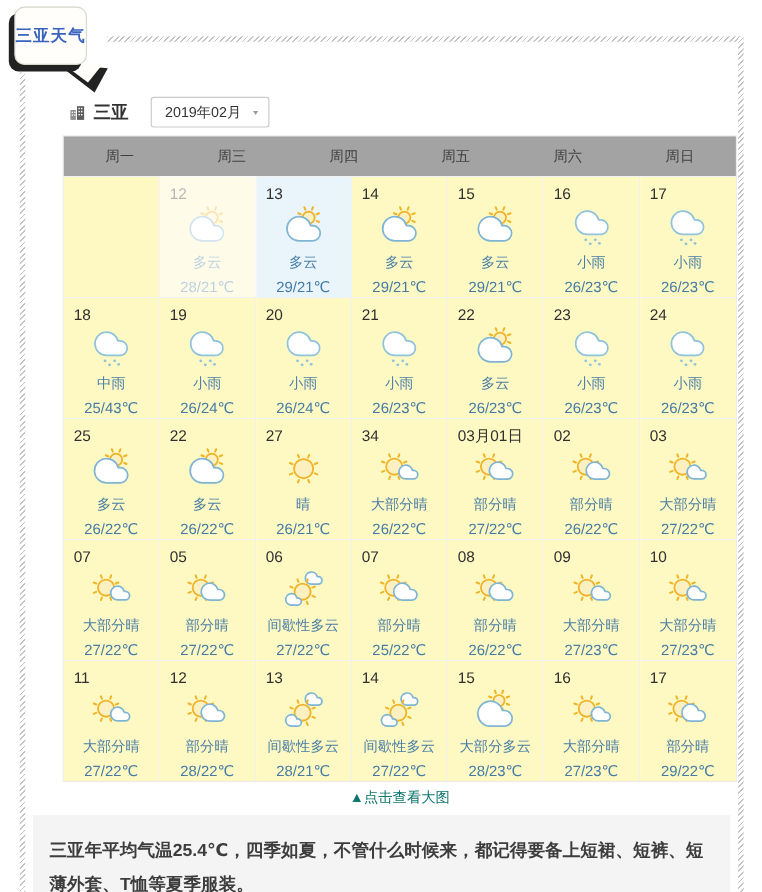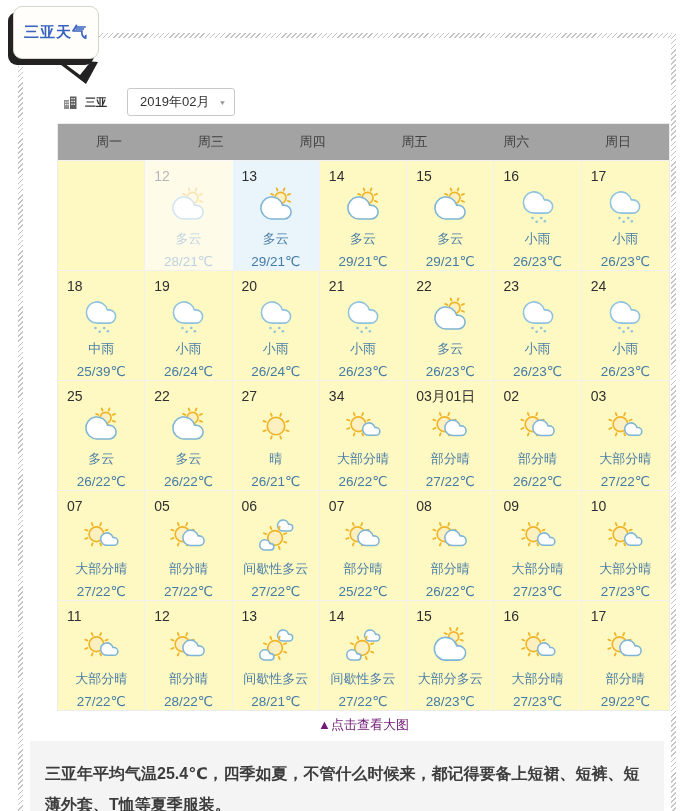--- a/index.html
+++ b/index.html
@@ -6,50 +6,50 @@
   html,body { width:693px; height:811px; background:#fff; overflow:hidden; position:relative;
     font-family:"Liberation Sans","DejaVu Sans",sans-serif; }
 
   
   .hatch { position:absolute; background:repeating-linear-gradient(135deg,#c4c4c4 0,#c4c4c4 1.2px,#ffffff 1.2px,#ffffff 3.6px); }
   .hatch-top   { left:97px;  top:33px; width:579px; height:5px; }
   .hatch-right { left:671px; top:33px; width:5px;  height:778px; }
   .hatch-left  { left:18px;  top:66px; width:5px;  height:745px; }
 
   
-  .bubble { position:absolute; left:13px; top:6px; width:86px; height:53px; background:#fffefa;
+  .bubble { position:absolute; left:13px; top:6px; width:66px; height:53px; background:#fffefa;
     border:1px solid #d6d6cc; border-radius:9px; box-shadow:-5px 6px 0 #222;
     display:flex; align-items:center; justify-content:center; z-index:3; }
   .bubble-label { color:#3a63c0; font-size:15px; font-weight:bold; letter-spacing:1px; }
   .bubble-tail { position:absolute; left:40px; top:58px; z-index:2; }
 
   
   .panel { position:absolute; left:57px; top:88px; width:613px; z-index:1; }
   .toolbar { display:flex; align-items:center; height:28px; padding-left:6px; margin-bottom:7px; }
-  .city-label { font-size:11px; font-weight:bold; color:#333; margin-left:7px; }
+  .city-label { font-size:16px; font-weight:bold; color:#333; margin-left:7px; }
   .month-select { margin-left:20px; display:flex; align-items:center; gap:9px; border:1px solid #c9c9c9;
     border-radius:3px; background:#fff; padding:4px 8px 4px 12px; font-size:13px; color:#333; cursor:pointer; }
   .month-select .arrow { font-size:8px; color:#9a9a9a; transform:scaleY(.8); }
 
   .cal { border:1px solid #ececec; background:#fff; }
   .weekdays { display:grid; grid-template-columns:repeat(6,1fr); background:#a3a3a3; }
   .weekday { height:36px; display:flex; align-items:center; justify-content:center;
     font-size:13px; color:#3f3f3f; }
   .grid { display:grid; grid-template-columns:repeat(7,1fr); }
   .cell { height:110px; border-top:1px solid #f1f1f1; border-right:1px solid #f1f1f1; background:#fef9c3; }
   .cell:nth-child(7n){ border-right:none; }
   .cell.today { background:#e9f4fb; }
   .cell.past  { opacity:.35; }
   .cell .date { padding:7px 0 0 9px; font-size:14px; color:#2f2f2f; height:24px; }
   .cell .icon { height:44px; display:flex; align-items:center; justify-content:center; }
   .cell .desc { text-align:center; font-size:13px; color:#4a7ea6; margin-top:1px; white-space:nowrap; }
   .cell .temp { text-align:center; font-size:13.5px; color:#447ba4; margin-top:5px; }
 
   .caption { position:absolute; left:57px; top:716px; width:613px; text-align:center;
-    color:#701a75; font-size:13px; cursor:pointer; }
+    color:#0f766e; font-size:13px; cursor:pointer; }
 
   .note { position:absolute; left:30px; top:741px; width:634px; background:#f4f4f4;
     padding:17px 15px; font-size:16px; font-weight:bold; color:#3d3d3d; line-height:31px; }
 </style>
 </head>
 <body>
 
 <div class="hatch hatch-top"></div>
 <div class="hatch hatch-left"></div>
 <div class="hatch hatch-right"></div>
@@ -205,21 +205,21 @@
           <div class="icon">
             <svg width="44" height="44" viewBox="0 0 48 48">
               <path d="M18 10h-1.26A8 8 0 1 0 9 20h9a5 5 0 0 0 0-10z" transform="translate(6.6,1.7) scale(1.45)" fill="#fff" stroke="#8fc2dd" stroke-width="1.17" stroke-linejoin="round"></path>
               <circle cx="18" cy="36" r="1.4" fill="#8fc2dd"></circle>
               <circle cx="27.5" cy="36" r="1.4" fill="#8fc2dd"></circle>
           <circle cx="22.5" cy="40" r="1.4" fill="#8fc2dd"></circle>
               <circle cx="31.5" cy="39.5" r="1.4" fill="#8fc2dd"></circle>
             </svg>
           </div>
           <div class="desc">中雨</div>
-          <div class="temp">25/39℃</div>
+          <div class="temp">25/43℃</div>
         </div>
         <div class="cell">
           <div class="date">19</div>
           <div class="icon">
             <svg width="44" height="44" viewBox="0 0 48 48">
               <path d="M18 10h-1.26A8 8 0 1 0 9 20h9a5 5 0 0 0 0-10z" transform="translate(6.6,1.7) scale(1.45)" fill="#fff" stroke="#8fc2dd" stroke-width="1.17" stroke-linejoin="round"></path>
               <circle cx="18" cy="36" r="1.4" fill="#8fc2dd"></circle>
               <circle cx="27.5" cy="36" r="1.4" fill="#8fc2dd"></circle>
           <circle cx="22.5" cy="40" r="1.4" fill="#8fc2dd"></circle>
               <circle cx="31.5" cy="39.5" r="1.4" fill="#8fc2dd"></circle>

